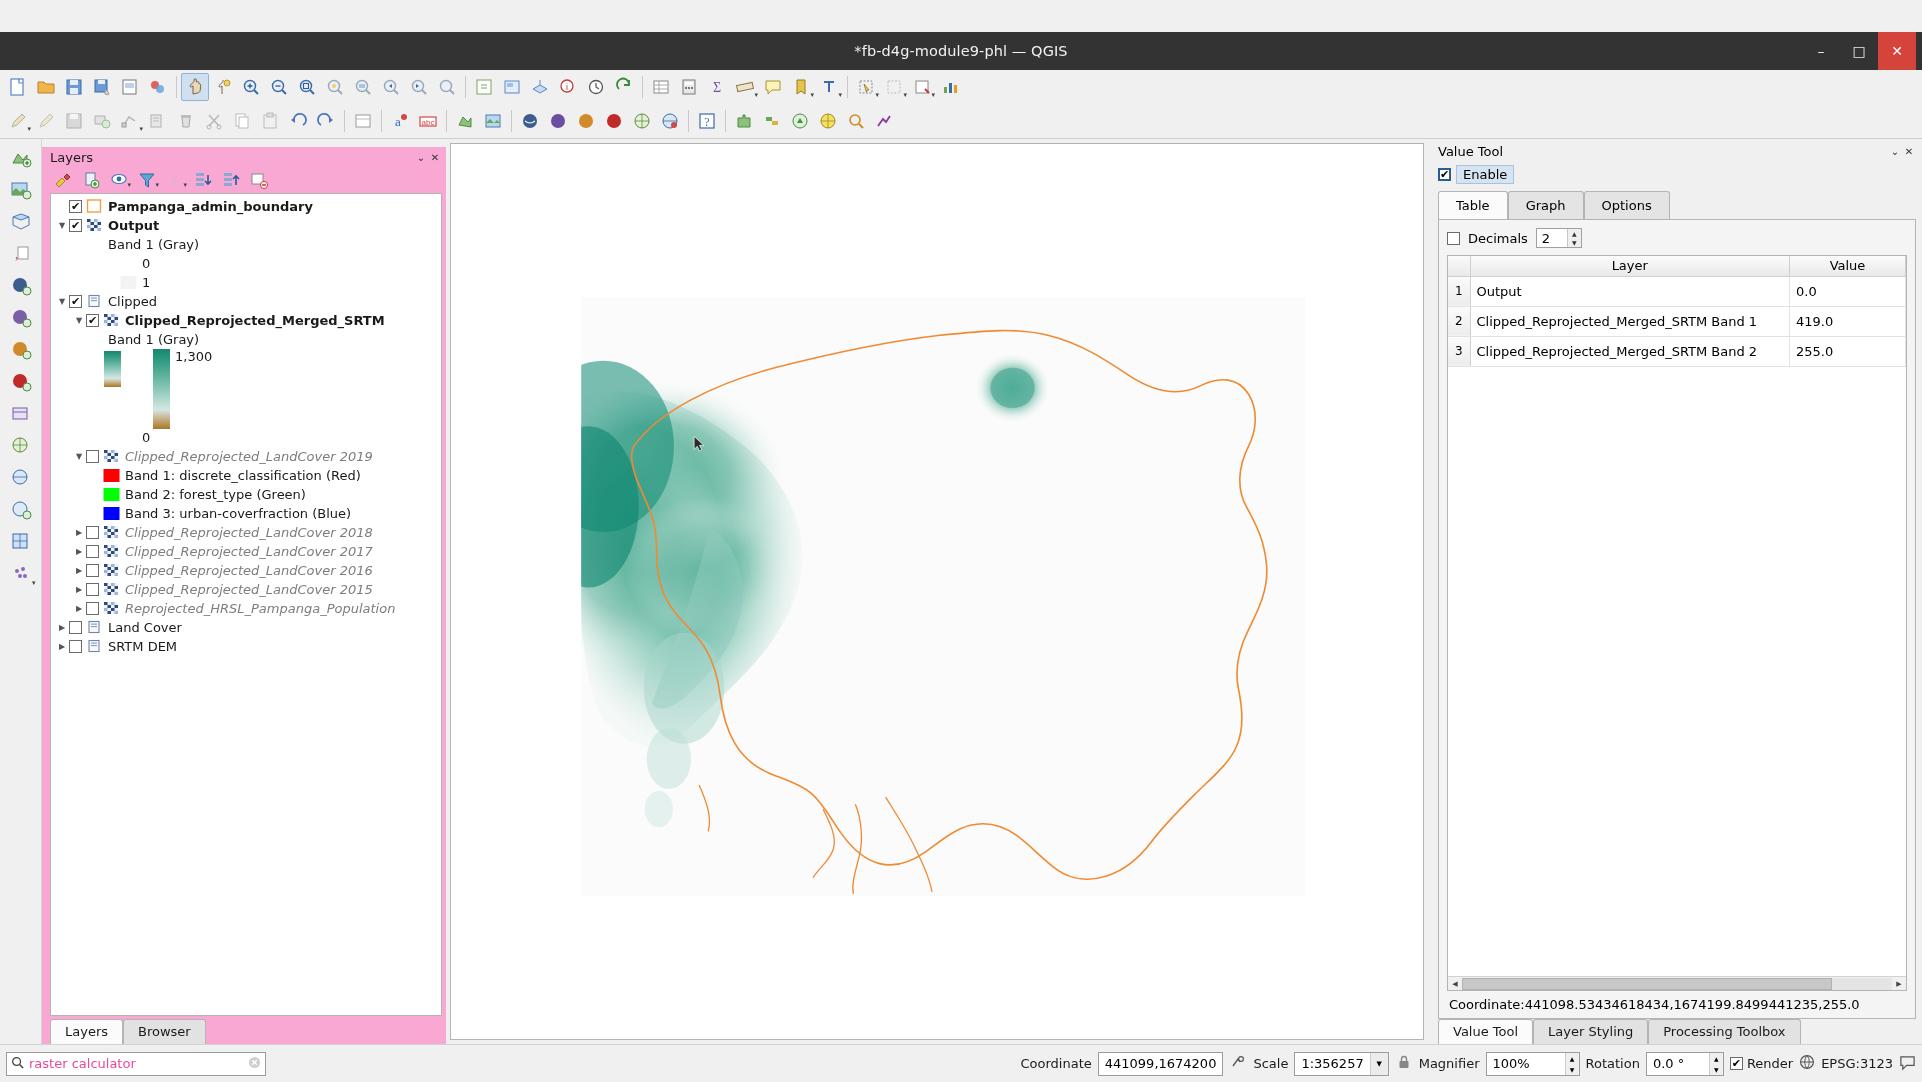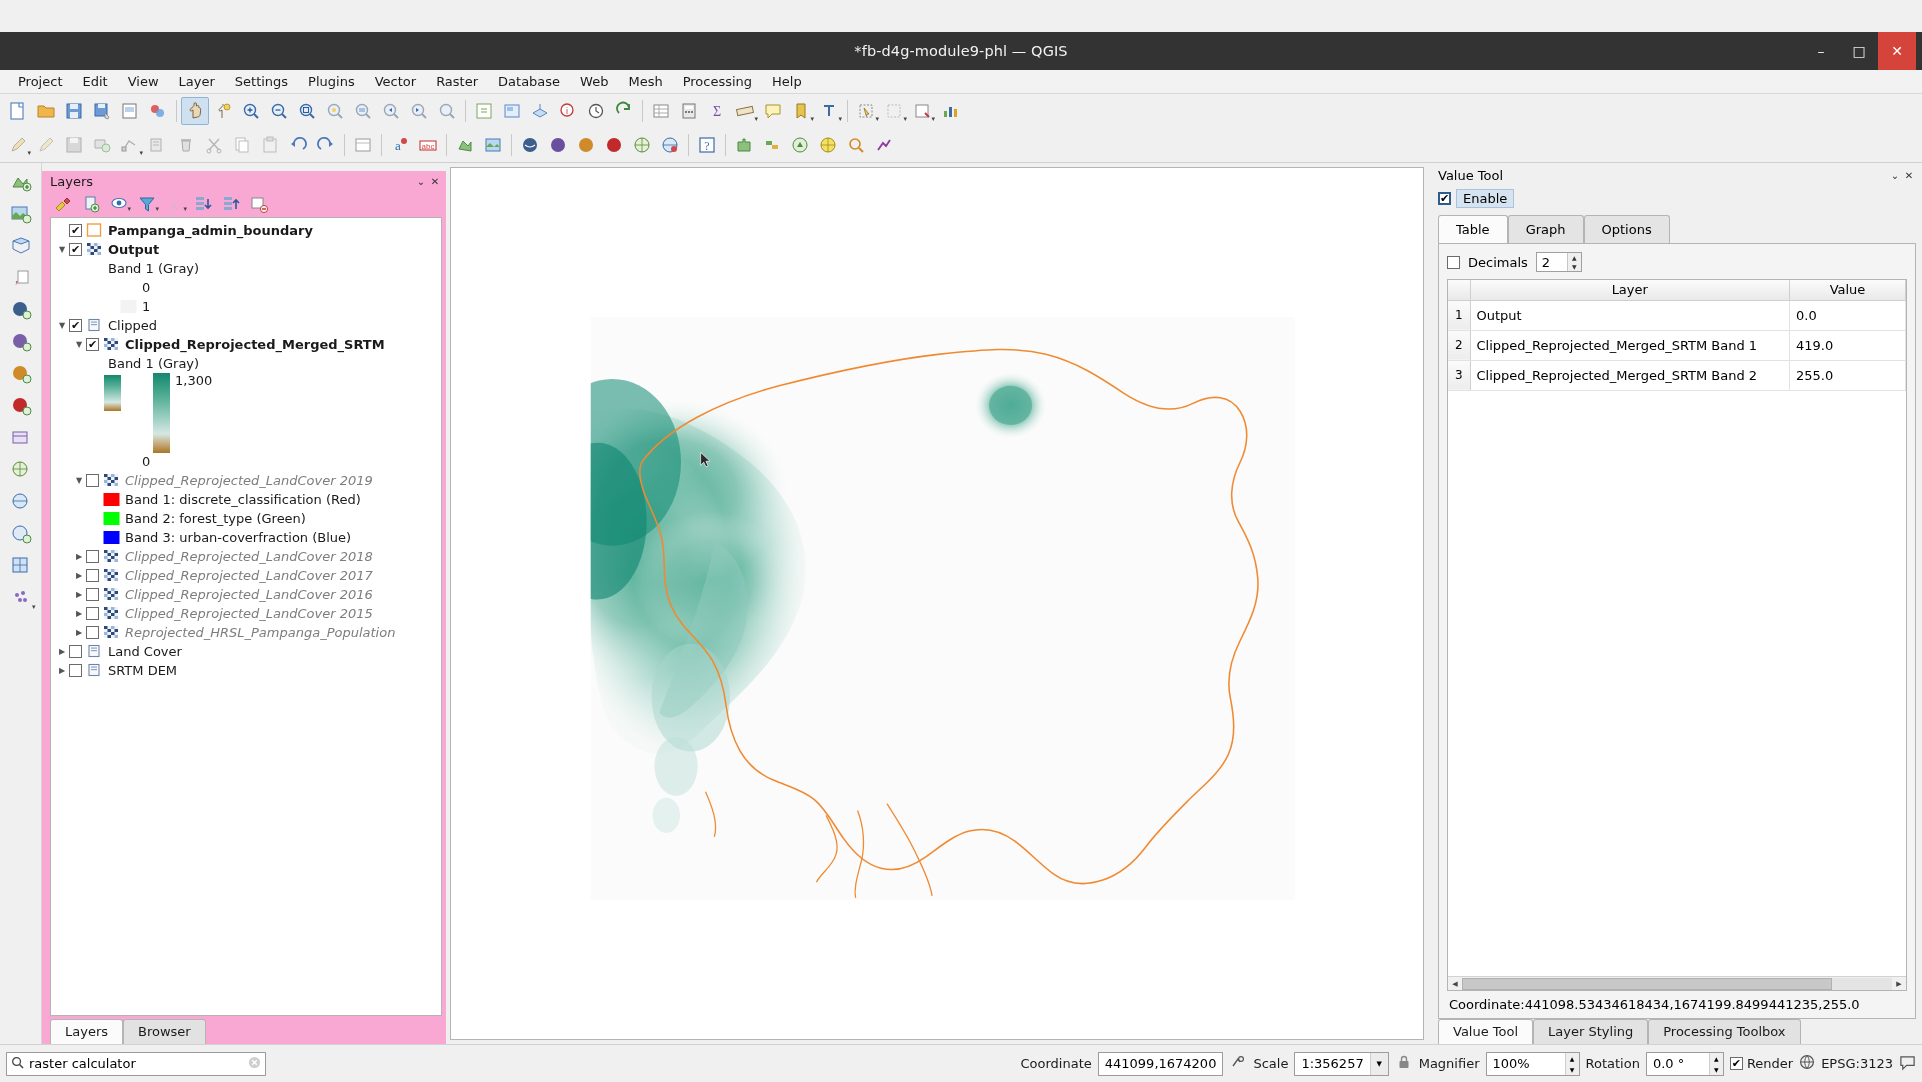--- a/index.html
+++ b/index.html
@@ -117,21 +117,21 @@
   .vt-hscroll .track { flex: 1; background: #e4e4e4; height: 12px; position: relative; }
   .vt-hscroll .thumb { position: absolute; left: 0; top: 0; height: 12px; width: 86%; background: #c8c8c8; border: 1px solid #b0b0b0; }
   .vt-coord { font-size: 13px; padding: 6px 0 6px 10px; }
   .vt-bottom-tabs { display: flex; align-items: flex-end; padding-left: 8px; }
 
   
   .statusbar { height: 38px; background: #f0f0f0; border-top: 1px solid #d2d2d2;
                display: flex; align-items: center; padding: 0 6px; gap: 6px; flex: 0 0 38px; }
   .locator { display: flex; align-items: center; border: 1px solid #9c9c9c; background: #fff;
              height: 24px; width: 260px; padding: 0 4px; gap: 5px; }
-  .locator .txt { flex: 1; font-size: 13px; color: #000000; }
+  .locator .txt { flex: 1; font-size: 13px; color: #ec4899; }
   .sb-label { font-size: 13px; color: #1a1a1a; white-space: nowrap; }
   .sb-field { border: 1px solid #9c9c9c; background: #fff; height: 24px; display: flex; align-items: center;
               padding: 0 6px; font-size: 13px; }
   .sb-combo { border: 1px solid #9c9c9c; background: #fff; height: 24px; display: flex; align-items: stretch; }
   .sb-combo .v { padding: 0 6px; display: flex; align-items: center; font-size: 13px; }
   .sb-combo .d { width: 18px; border-left: 1px solid #cdcdcd; background: #ececec;
                  display: flex; align-items: center; justify-content: center; font-size: 7px; }
   .sb-spin { border: 1px solid #9c9c9c; background: #fff; height: 24px; display: flex; align-items: stretch; }
   .sb-spin .v { padding: 0 6px; display: flex; align-items: center; font-size: 13px; }
   .sb-spin .a { width: 14px; border-left: 1px solid #cdcdcd; background: #efefef; display: flex; flex-direction: column; }
@@ -148,35 +148,20 @@
 
   <div class="titlebar">
     <div class="title">*fb-d4g-module9-phl — QGIS</div>
     <div class="win-btns">
       <div class="win-btn">–</div>
       <div class="win-btn">□</div>
       <div class="win-btn close">✕</div>
     </div>
   </div>
 
-  <div class="menubar" id="menubar">
-      <div class="menu-item">Project</div>
-      <div class="menu-item">Edit</div>
-      <div class="menu-item">View</div>
-      <div class="menu-item">Layer</div>
-      <div class="menu-item">Settings</div>
-      <div class="menu-item">Plugins</div>
-      <div class="menu-item">Vector</div>
-      <div class="menu-item">Raster</div>
-      <div class="menu-item">Database</div>
-      <div class="menu-item">Web</div>
-      <div class="menu-item">Mesh</div>
-      <div class="menu-item">Processing</div>
-      <div class="menu-item">Help</div>
-    </div>
 
   <div class="toolbars">
     <div class="toolbar-row">
       <div class="tb-btn">
         <svg width="20" height="20" viewBox="0 0 20 20">
             <rect x="3" y="2" width="12" height="16" fill="#fff" stroke="#5a87c4" stroke-width="1.2"></rect>
             <path d="M11 2v4h4" fill="none" stroke="#5a87c4" stroke-width="1.2"></path>
           </svg>
         </div>
       <div class="tb-btn">

